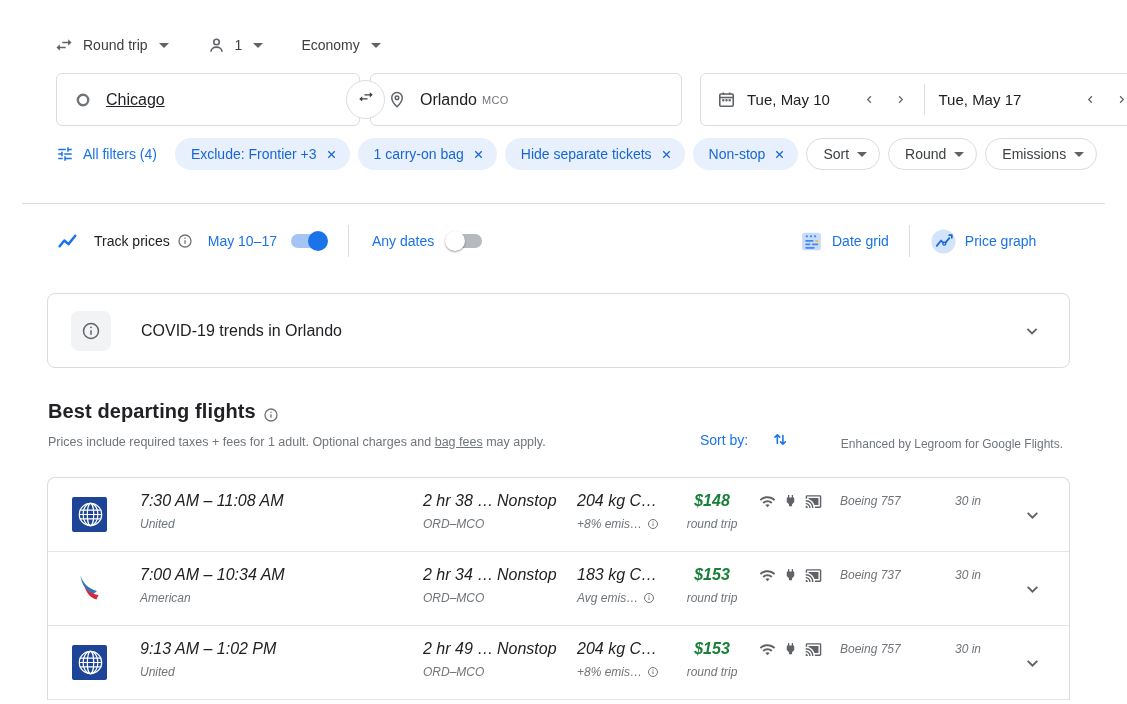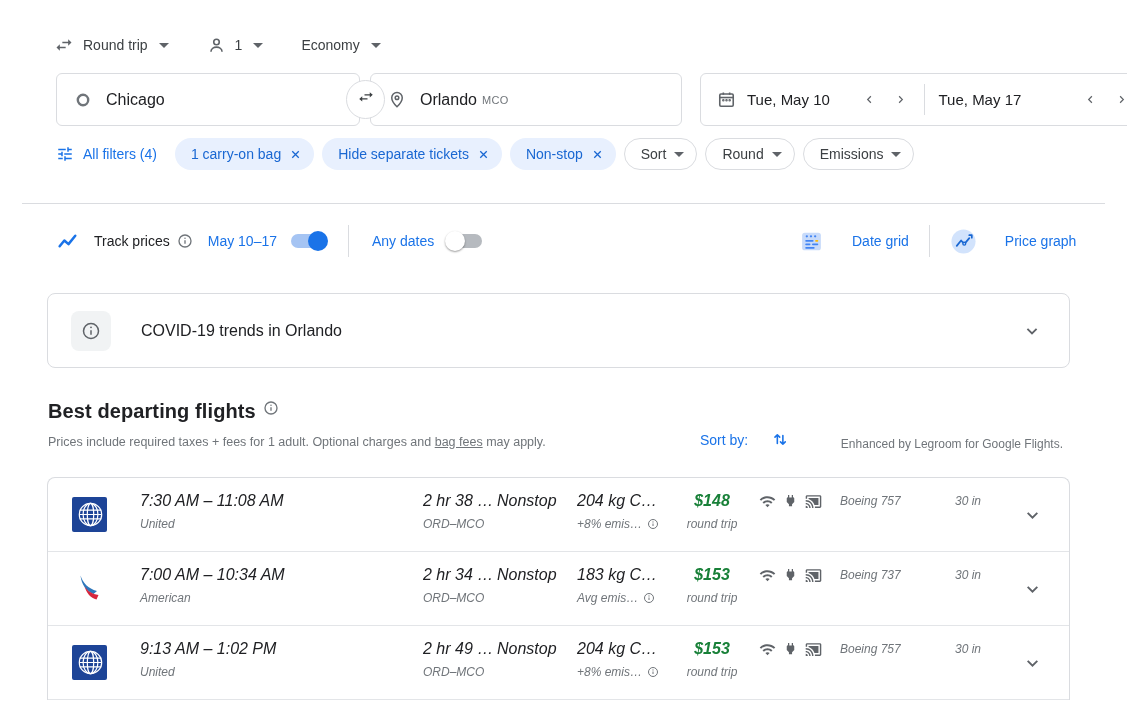--- a/index.html
+++ b/index.html
@@ -12,21 +12,21 @@
 
   
   .topbar { position:absolute; left:54px; top:30px; height:30px; display:flex; align-items:center; color:#3c4043; font-size:14px; }
   .topbar .ctl { display:flex; align-items:center; gap:9px; cursor:pointer; }
   .topbar .ctl + .ctl { margin-left:38px; }
   .caret { width:0; height:0; border-left:5px solid transparent; border-right:5px solid transparent; border-top:5px solid #5f6368; margin-left:2px; }
 
   
   .search-row { position:absolute; left:56px; top:73px; width:1054px; height:53px; }
   .field { position:absolute; top:0; height:53px; border:1px solid #dadce0; border-radius:6px; display:flex; align-items:center; padding-left:17px; background:#fff; }
-  .field-origin { left:0; width:304px; }
+  .field-origin { left:0; width:304px;text-decoration:underline; }
   .field-dest { left:314px; width:312px; }
   .field .val { font-size:16px; color:#202124; margin-left:14px; }
   .code { font-size:11px; color:#70757a; margin-left:5px; letter-spacing:.4px; }
   .swap-btn { position:absolute; left:290px; top:7px; width:39px; height:39px; border-radius:50%; border:1px solid #dadce0; background:#fff; display:flex; align-items:center; justify-content:center; cursor:pointer; z-index:2; color:#5f6368; }
   .date-box { position:absolute; left:644px; top:0; width:446px; height:53px; border:1px solid #dadce0; border-radius:6px; display:flex; align-items:stretch; background:#fff; }
   .date-half { flex:1; display:flex; align-items:center; padding:0 14px; }
   .date-half.first { padding-left:16px; }
   .date-half .dtxt { font-size:15px; color:#202124; margin-right:auto; }
   .date-half .cal { margin-right:11px; color:#5f6368; }
   .arr { color:#5f6368; padding:4px; cursor:pointer; }
@@ -49,31 +49,31 @@
   .inf { color:#70757a; margin-left:7px; cursor:pointer; }
   .range { color:#1a73e8; font-size:14px; font-weight:500; margin-left:15px; }
   .toggle { position:relative; width:34px; height:14px; border-radius:7px; margin-left:14px; cursor:pointer; }
   .toggle.on { background:#a5c4f3; }
   .toggle.on .knob { position:absolute; right:-3px; top:-3px; width:20px; height:20px; border-radius:50%; background:#1a73e8; }
   .toggle.off { background:#b6babf; }
   .toggle.off .knob { position:absolute; left:-3px; top:-3px; width:20px; height:20px; border-radius:50%; background:#fff; box-shadow:0 1px 2px rgba(0,0,0,.4); }
   .vsep { width:1px; height:32px; background:#dadce0; margin:0 23px; }
   .anydates { color:#1a73e8; font-size:14px; font-weight:500; }
   .track-right { position:absolute; left:799px; top:224px; height:34px; display:flex; align-items:center; }
-  .track-right .btn { display:flex; align-items:center; gap:28px; color:#1a73e8; font-size:14px; font-weight:500; cursor:pointer; }
+  .track-right .btn { display:flex; align-items:center; gap:8px; color:#1a73e8; font-size:14px; font-weight:500; cursor:pointer; }
   .track-right .vsep { margin:0 20px; }
 
   
   .covid { position:absolute; left:47px; top:293px; width:1023px; height:75px; border:1px solid #dadce0; border-radius:8px; display:flex; align-items:center; cursor:pointer; }
   .covid .tile { width:40px; height:40px; border-radius:8px; background:#f1f3f4; display:flex; align-items:center; justify-content:center; margin-left:23px; color:#5f6368; }
   .covid .title { font-size:16px; color:#202124; margin-left:30px; }
   .covid .chev { margin-left:auto; margin-right:27px; color:#5f6368; }
 
   
-  .res-head { position:absolute; left:48px; top:400px; display:flex; align-items:flex-start; gap:0; }
+  .res-head { position:absolute; left:48px; top:400px; display:flex; align-items:flex-end; gap:0; }
   .res-head h2 { font-size:20px; font-weight:700; color:#202124; letter-spacing:.1px; }
   .res-sub { position:absolute; left:48px; top:435px; font-size:12.5px; color:#70757a; }
   .res-sub .link { color:#70757a; text-decoration:underline; cursor:pointer; }
   .sort-row { position:absolute; left:700px; top:430px; display:flex; align-items:center; gap:23px; color:#1a73e8; font-size:14px; font-weight:500; cursor:pointer; }
   .enhanced { position:absolute; left:0; top:437px; width:1063px; text-align:right; font-size:12px; color:#70757a; }
 
   
   .flights { position:absolute; left:47px; top:477px; width:1023px; border:1px solid #dadce0; border-bottom:none; border-radius:8px 8px 0 0; background:#fff; }
   .frow { position:relative; height:74px; border-bottom:1px solid #e3e5e8; cursor:pointer; }
   .cell { position:absolute; top:13px;font-style:italic; }
@@ -190,20 +190,28 @@
   <div class="allfilters">
     <span>
       <svg width="18" height="18" viewBox="0 0 24 24" fill="#1a73e8">
           <path d="M3 17v2h6v-2H3zM3 5v2h10V5H3zm10 16v-2h8v-2h-8v-2h-2v6h2zM7 9v2H3v2h4v2h2V9H7zm14 4v-2H11v2h10zm-6-4h2V7h4V5h-4V3h-2v6z"></path>
         </svg>
     </span>
     <span>All filters (4)</span>
   </div>
 
   <div class="chip">
+    <span>Exclude: Frontier +3</span>
+    <span class="x">
+      <svg width="13" height="13" viewBox="0 0 24 24" fill="none" stroke="currentColor" stroke-width="2.4">
+          <path d="M18 6L6 18M6 6l12 12"></path>
+        </svg>
+    </span>
+  </div>
+  <div class="chip">
     <span>1 carry-on bag</span>
     <span class="x">
       <svg width="13" height="13" viewBox="0 0 24 24" fill="none" stroke="currentColor" stroke-width="2.4">
           <path d="M18 6L6 18M6 6l12 12"></path>
         </svg>
     </span>
   </div>
   <div class="chip">
     <span>Hide separate tickets</span>
     <span class="x">

